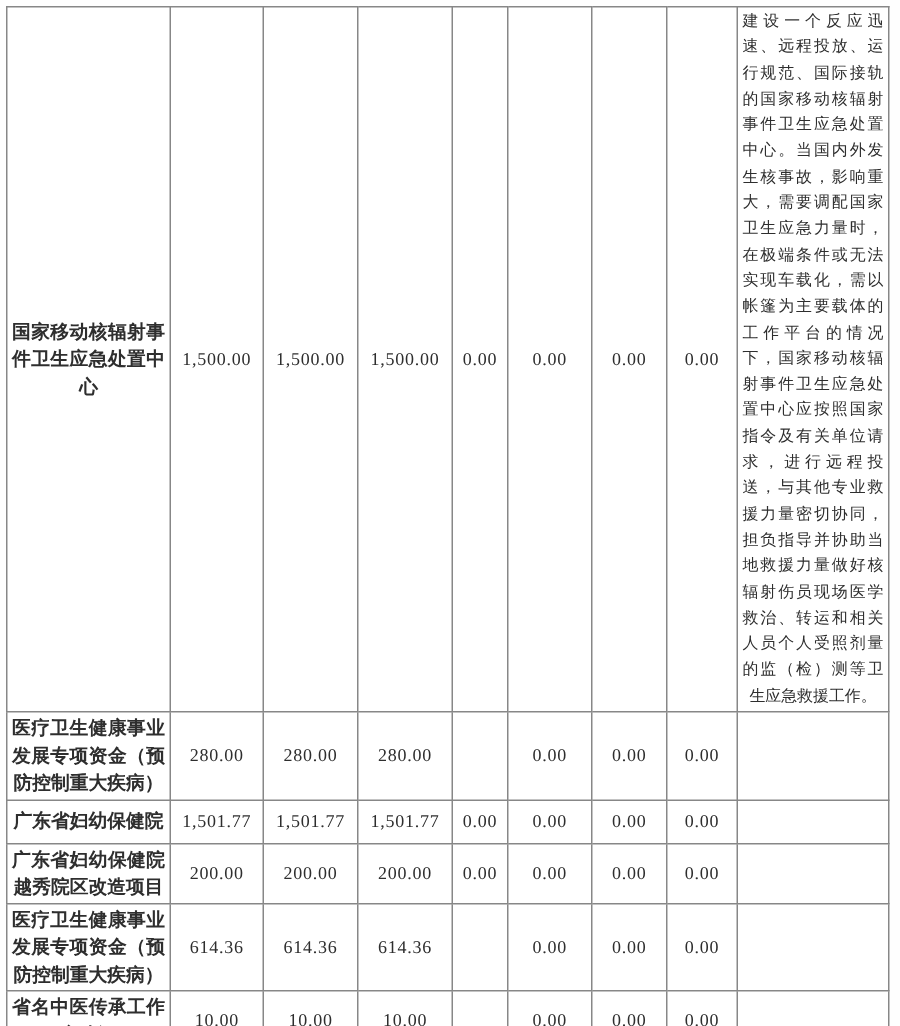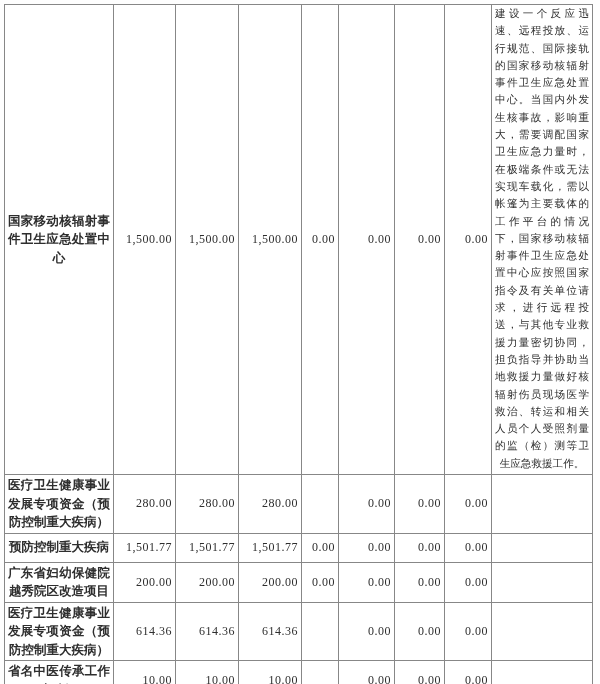--- a/index.html
+++ b/index.html
@@ -38,33 +38,32 @@
     font-size: 12.5px;
     line-height: 18.5px;
     text-align: justify;
     text-align-last: center;
     text-justify: inter-character;
     word-break: break-all;
     font-weight: bold;
   }
   td.amount-cell {
     font-size: 12px;
-    text-align: right;
+    text-align: center;
     white-space: nowrap;
     letter-spacing: 0.5px;
   }
   td.remark-cell {
     font-size: 10.6px;
     line-height: 17.3px;
     text-align: justify;
     text-align-last: center;
     text-justify: inter-character;
     word-break: break-all;
     padding: 3px 4px;
-    font-family: Liberation Mono, monospace;
   }
   
   tr.row-0 { height: 418px; }
   tr.row-1 { height: 56px; }
   tr.row-2 { height: 29px; }
   tr.row-3 { height: 36px; margin-top: 48px; }
   tr.row-4 { height: 57px; }
   tr.row-5 { height: 39px; }
 </style>
 </head>
@@ -100,21 +99,21 @@
           <td class="amount-cell">280.00</td>
           <td class="amount-cell">280.00</td>
           <td class="amount-cell">280.00</td>
           <td class="amount-cell"></td>
           <td class="amount-cell">0.00</td>
           <td class="amount-cell">0.00</td>
           <td class="amount-cell">0.00</td>
           <td class="remark-cell"></td>
         </tr>
         <tr class="row-2">
-          <td class="name-cell">预防控制重大疾病</td>
+          <td class="name-cell">广东省妇幼保健院</td>
           <td class="amount-cell">1,501.77</td>
           <td class="amount-cell">1,501.77</td>
           <td class="amount-cell">1,501.77</td>
           <td class="amount-cell">0.00</td>
           <td class="amount-cell">0.00</td>
           <td class="amount-cell">0.00</td>
           <td class="amount-cell">0.00</td>
           <td class="remark-cell"></td>
         </tr>
         <tr class="row-3">

